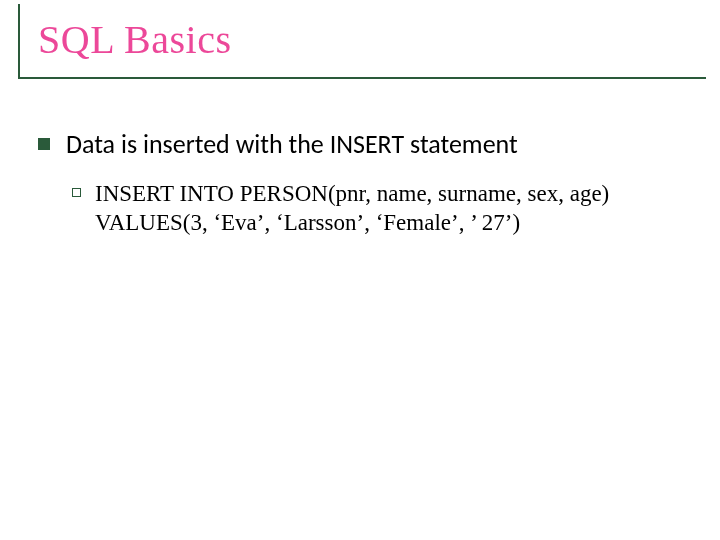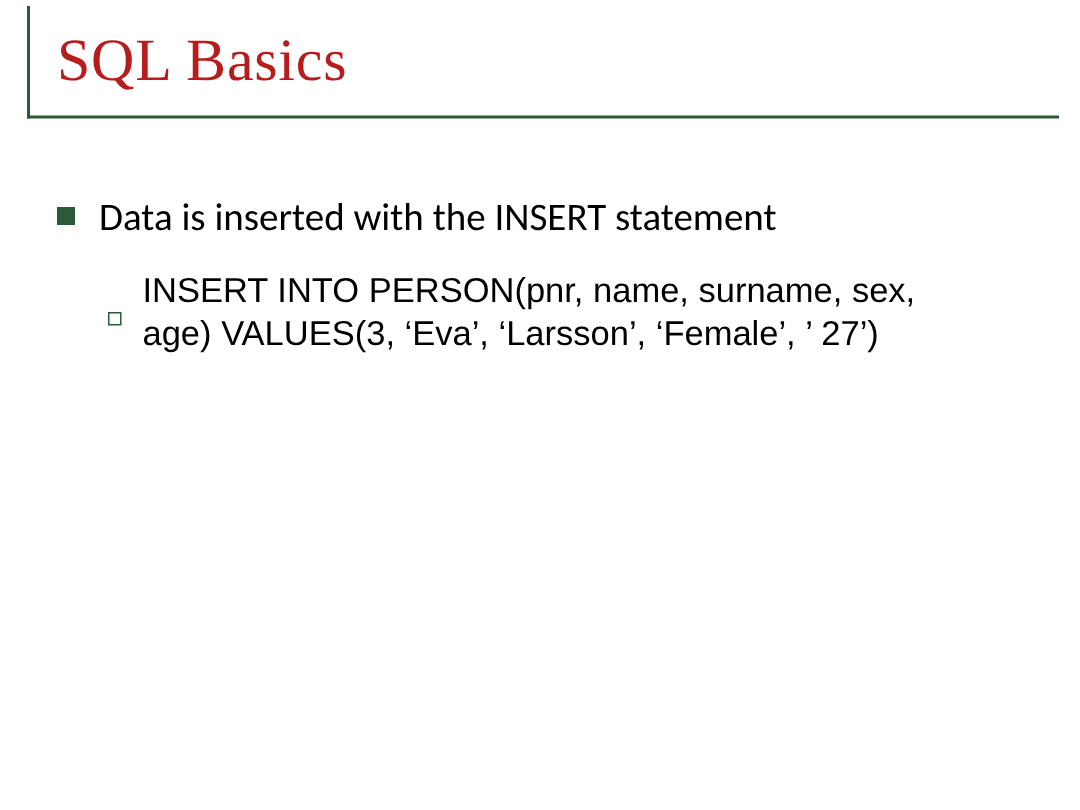--- a/index.html
+++ b/index.html
@@ -16,21 +16,21 @@
     right: 14px;
     top: 4px;
     border-left: 2px solid #2a5a3a;
     border-bottom: 2px solid #2a5a3a;
     padding: 12px 0 14px 18px;
   }
   .title {
     font-size: 40px;
     font-weight: 400;
     letter-spacing: 0.5px;
-    color: #b91c1c;
+    color: #ec4899;
   }
   .body {
     position: absolute;
     left: 38px;
     right: 12px;
     top: 128px;
   }
   .lvl1 {
     display: flex;
     align-items: flex-start;
@@ -52,23 +52,23 @@
     height: 9px;
     background: none;
     border: 1.5px solid #2a5a3a;
     margin-top: 9px;
   }
   .lvl2-group {
     padding-left: 34px;
   }
   .lvl2 {
     display: flex;
-    align-items: center;
+    align-items: flex-start;
     gap: 14px;
-    font-family: Liberation Sans, sans-serif;
+    font-family: Liberation Serif, serif;
     font-size: 23px;
     line-height: 1.28;
     margin-bottom: 6px;
   }
   .lvl2 .text { max-width: 560px; }
 </style>
 </head>
 <body>
 
 <div class="slide">

